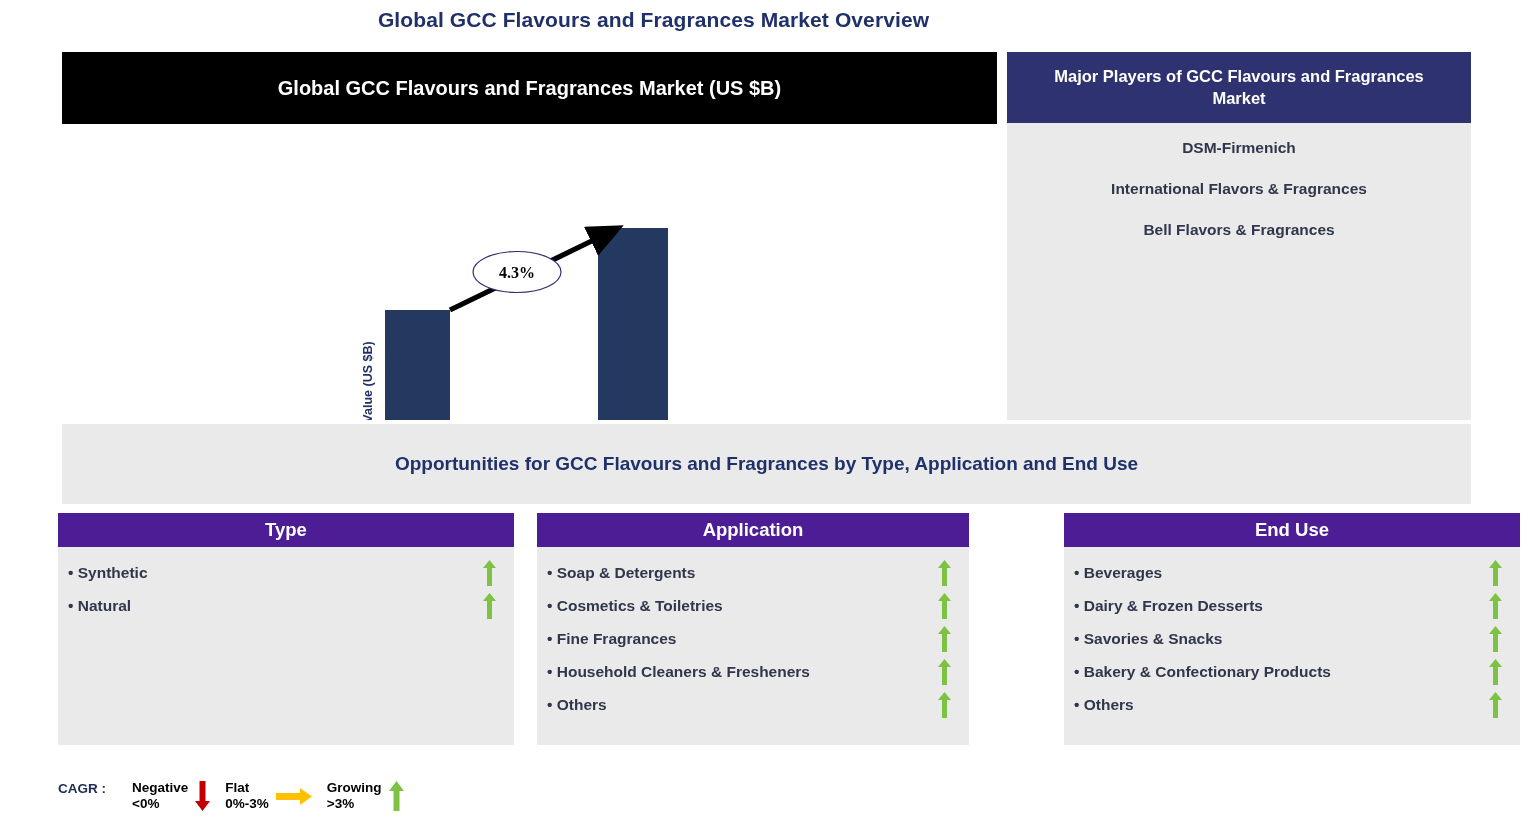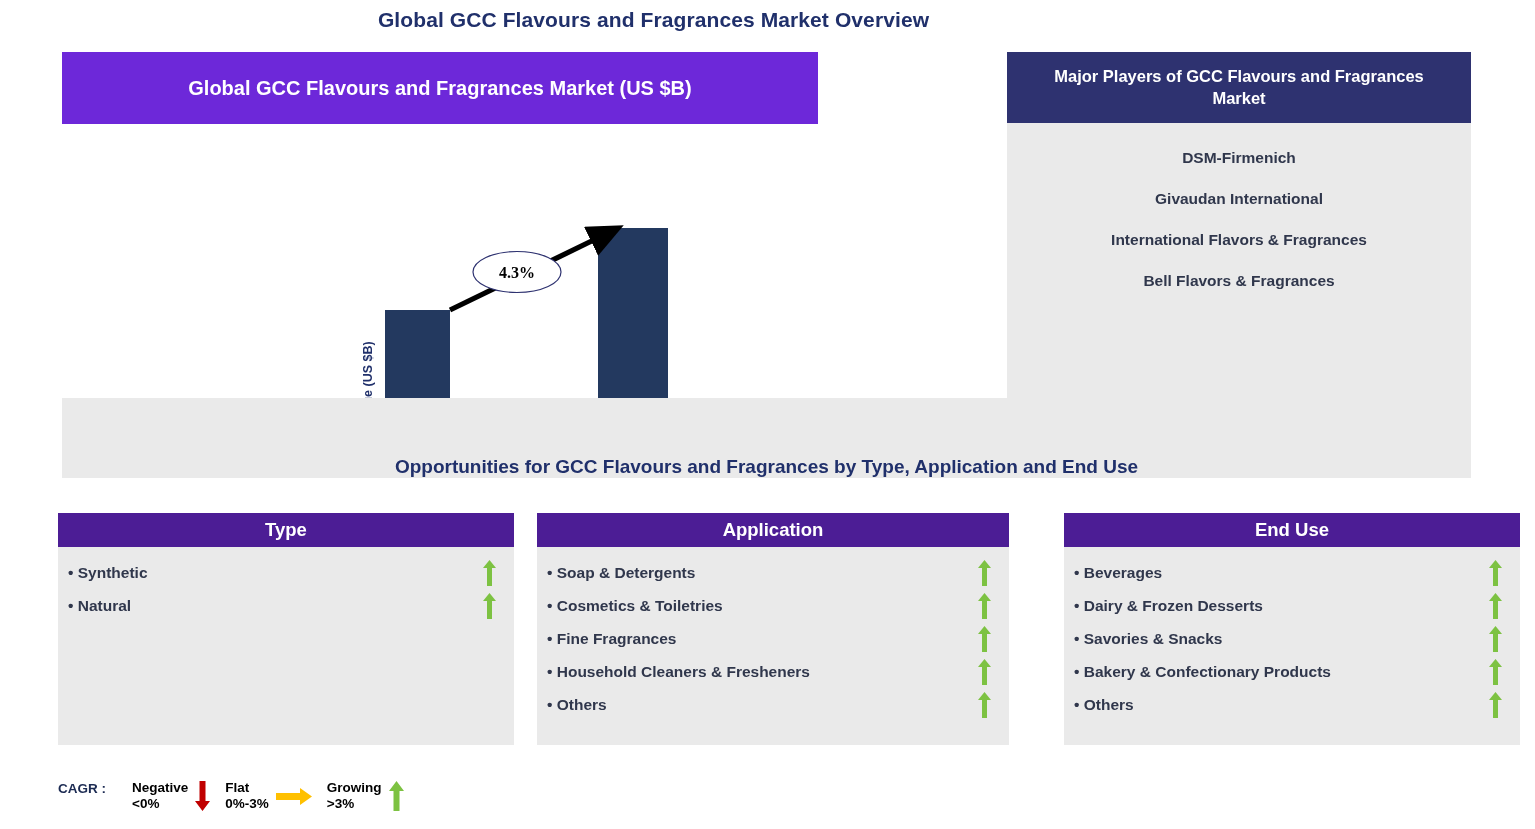--- a/index.html
+++ b/index.html
@@ -35,23 +35,23 @@
     left: 62px;
     top: 52px;
     width: 935px;
     height: 368px;
     background: #ffffff;
   }
   #chart-header {
     position: absolute;
     left: 0;
     top: 0;
-    width: 756px;
+    width: 935px;
     height: 72px;
-    background: #6d28d9;
+    background: #000000;
     display: flex;
     align-items: center;
     justify-content: center;
   }
   #chart-header-title {
     color: #ffffff;
     font-size: 20px;
     font-weight: bold;
     text-align: center;
     padding: 0 20px;
@@ -105,58 +105,58 @@
     line-height: 1.32;
     padding: 0 24px;
   }
   #players-body {
     position: absolute;
     left: 0;
     top: 71px;
     width: 464px;
     height: 297px;
     background: #eaeaea;
-    padding-top: 14px;
+    padding-top: 4px;
     box-sizing: border-box;
   }
   .player-item {
     text-align: center;
     font-size: 15.5px;
     font-weight: bold;
     color: #30374c;
     padding: 11.5px 10px;
   }
 
   
   #opportunities-banner {
     position: absolute;
     left: 62px;
-    top: 398px;
+    top: 424px;
     width: 1409px;
     height: 80px;
     background: #eaeaea;
     display: flex;
-    align-items: flex-end;
+    align-items: center;
     justify-content: center;
   }
   #opportunities-title {
     color: #20306b;
     font-size: 19px;
     font-weight: bold;
     text-align: center;
   }
 
   
   .segment-panel {
     position: absolute;
     top: 513px;
     height: 232px;
   }
   #segment-type    { left: 58px;   width: 456px; }
-  #segment-app     { left: 537px;  width: 472px; }
+  #segment-app     { left: 537px;  width: 432px; }
   #segment-enduse  { left: 1064px; width: 456px; }
 
   .segment-header {
     height: 34px;
     background: #4c1d95;
     display: flex;
     align-items: center;
     justify-content: center;
   }
   .segment-header-title {
@@ -255,21 +255,20 @@
     <div id="chart-source">Source : Lucintel</div>
   </div>
 </div>
 
 <div id="players-panel">
   <div id="players-header">
     <div id="players-header-title">Major Players of GCC Flavours and Fragrances Market</div>
   </div>
   <div id="players-body">
     <div class="player-item">DSM-Firmenich</div>
-    <div class="player-item">Givaudan International</div>
     <div class="player-item">International Flavors &amp; Fragrances</div>
     <div class="player-item">Bell Flavors &amp; Fragrances</div>
   </div>
 </div>
 
 <div id="opportunities-banner">
   <div id="opportunities-title">Opportunities for GCC Flavours and Fragrances by Type, Application and End Use</div>
 </div>
 
 <div class="segment-panel" id="segment-type">

